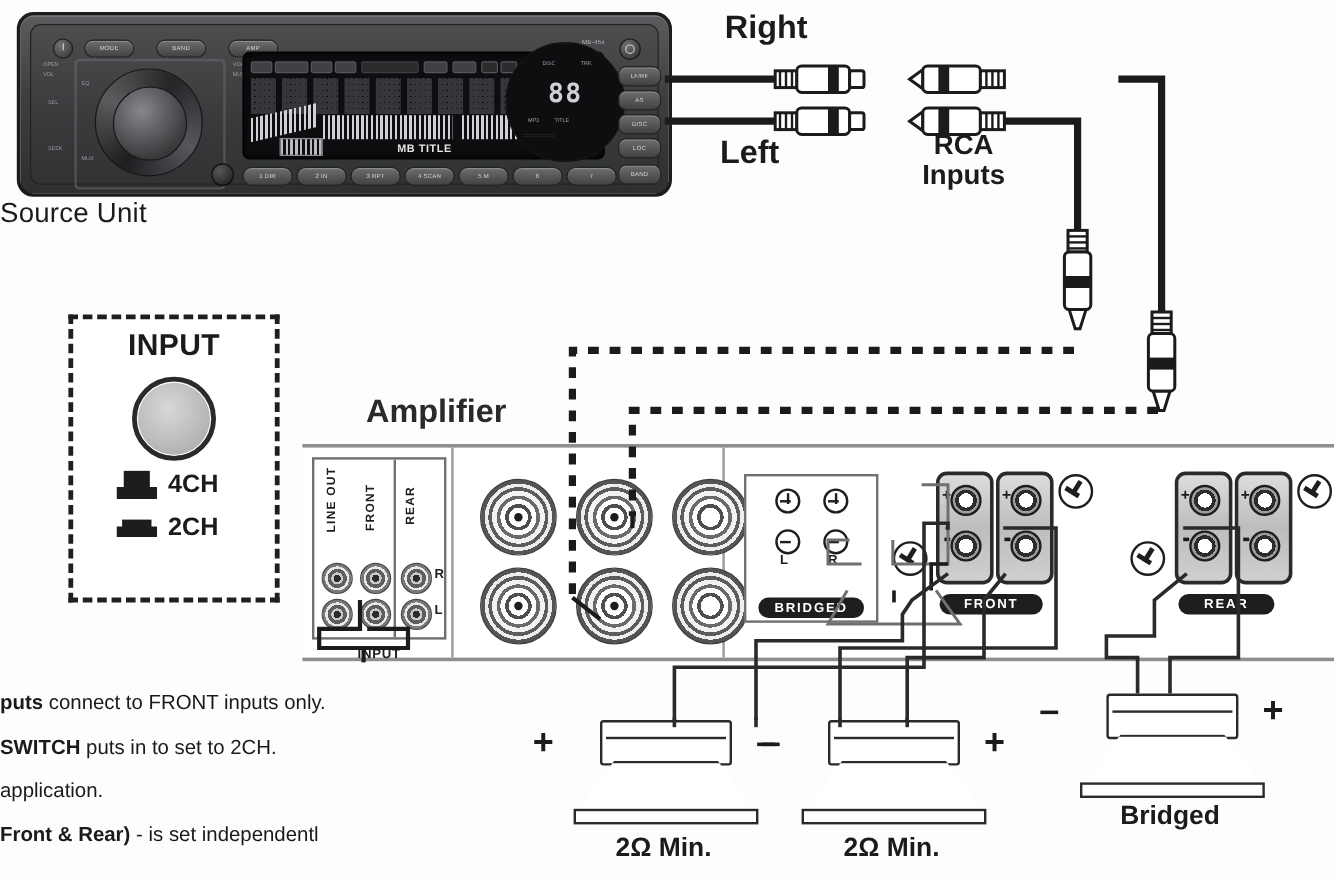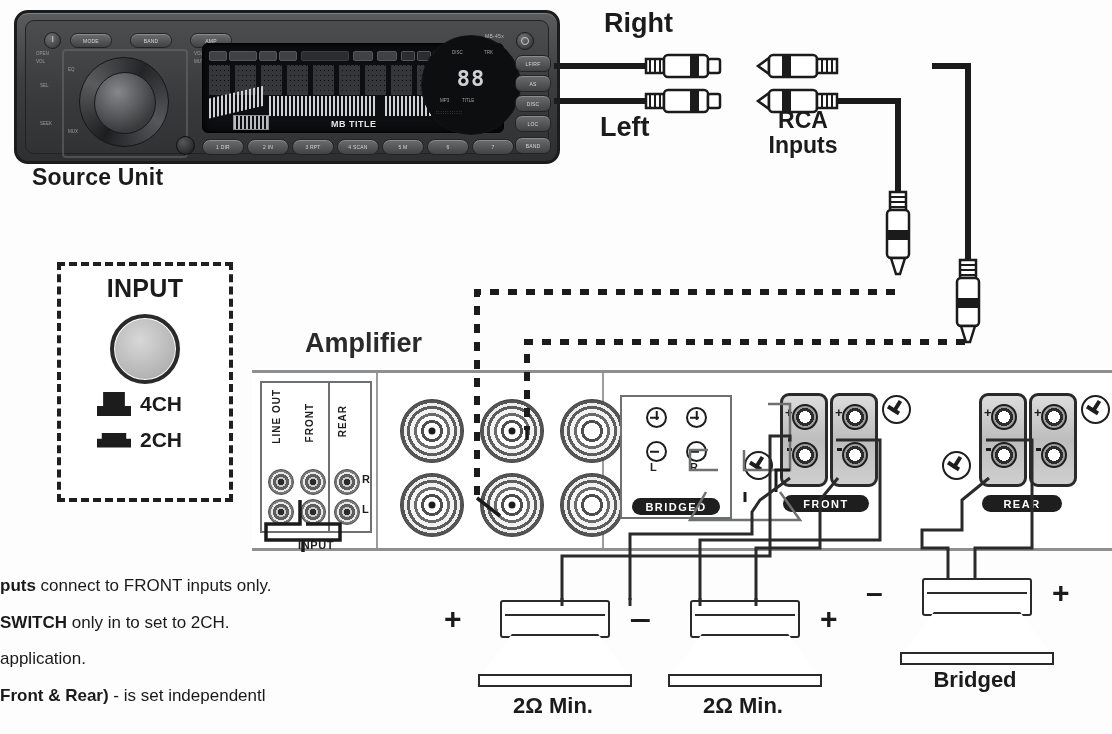--- a/index.html
+++ b/index.html
@@ -137,22 +137,22 @@
   }
   #su-eject:after{
     content:""; position:absolute; left:50%; top:50%; width:6px; height:6px;
     transform:translate(-50%,-50%); border:1px solid #c9cbcd; border-radius:50%;
   }
   .su-micro {
     position:absolute; font-size:4.5px; color:#9b9da0; white-space:nowrap;
   }
 
   #source-unit-label {
-    left: 32px; top: 164px;
-    font-size: 23px; font-weight: bold; color: #1b1b1b;
+    left: 0; top: 164px;
+    font-size: 23px; font-weight: normal; color: #1b1b1b;
     letter-spacing: .2px;
   }
 
   
   #lbl-right { left: 604px; top: 8px; font-size: 27px; font-weight: bold; color:#1b1b1b; }
   #lbl-left  { left: 600px; top: 112px; font-size: 27px; font-weight: bold; color:#1b1b1b; }
   #lbl-rca   { left: 757px; top: 108px; font-size: 23px; font-weight: bold; color:#1b1b1b;
                line-height: 1.08; text-align:center; width: 92px; }
 
   
@@ -579,21 +579,21 @@
   </div>
   <div class="spk-caption abs" style="left:890px; top:668px; width:170px;">
     <div>Bridged</div>
   </div>
 
   <div id="notes" class="abs">
     <div class="note">
       <b>puts</b><span> connect to FRONT inputs only.</span>
     </div>
     <div class="note">
-      <b>SWITCH</b><span> only in to set to 2CH.</span>
+      <b>SWITCH</b><span> puts in to set to 2CH.</span>
     </div>
     <div class="note">
       <span>application.</span>
     </div>
     <div class="note" style="margin-bottom:2px;">
       <b>Front &amp; Rear)</b><span> - is set independentl</span>
     </div>
   </div>
 
   <svg id="wires" viewBox="0 0 1112 734">

